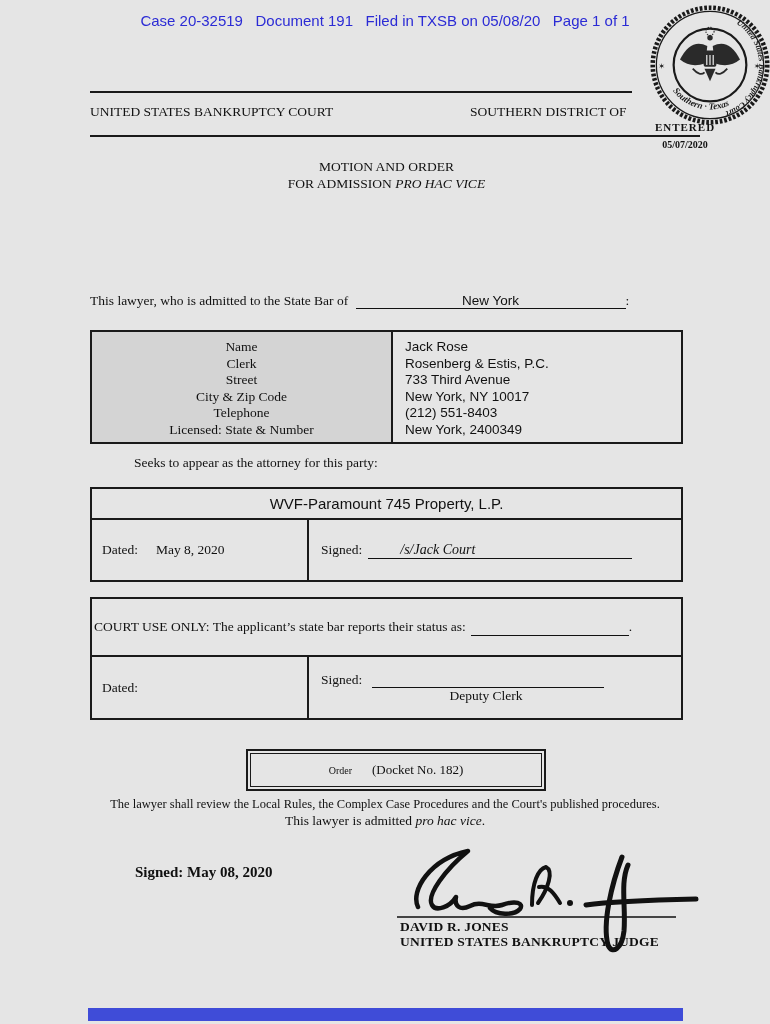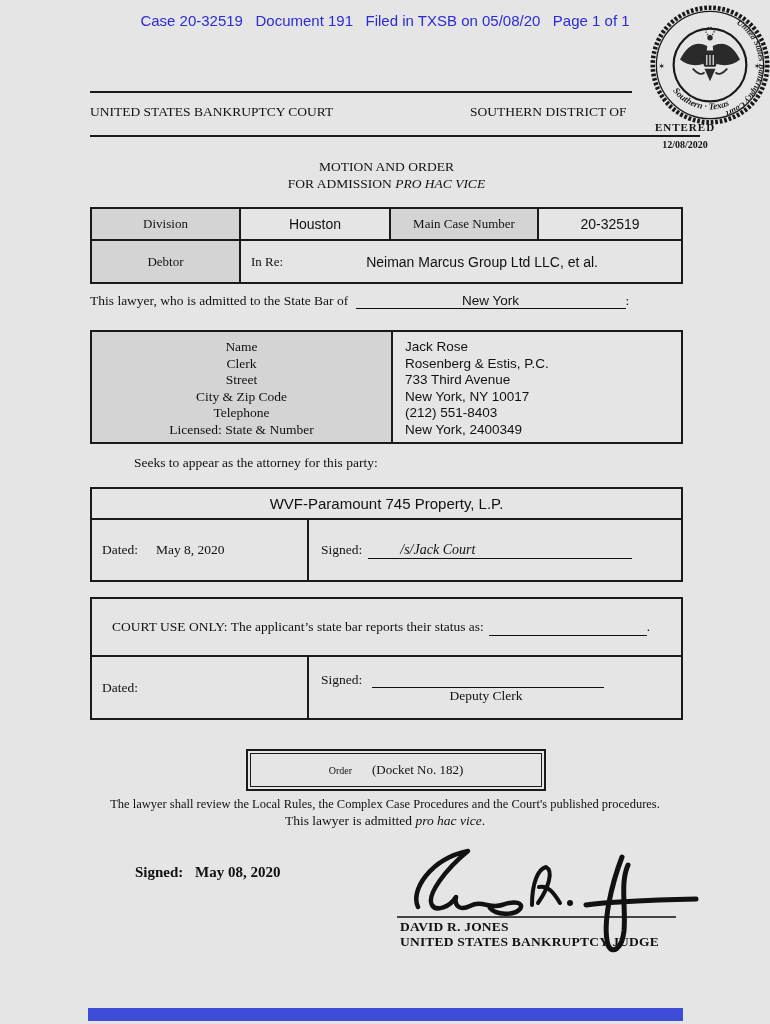--- a/index.html
+++ b/index.html
@@ -82,42 +82,27 @@
     </g>
   </svg>
 
   <div class="abs rule" style="left:90px;top:91px;width:542px;"></div>
   <div class="abs court-row">
     <span>UNITED STATES BANKRUPTCY COURT</span>
     <span class="right">SOUTHERN DISTRICT OF</span>
   </div>
   <div class="abs rule" style="left:90px;top:135px;width:610px;"></div>
   <div class="abs entered">ENTERED</div>
-  <div class="abs entered-date">12/08/2020</div>
+  <div class="abs entered-date">05/07/2020</div>
 
   <div class="abs title-block">
     <div>MOTION AND ORDER</div>
     <div><span>FOR ADMISSION </span><i>PRO HAC VICE</i></div>
   </div>
 
-  <div class="tbl" style="top:207px;">
-    <div class="row bdb" style="height:30px;">
-      <div class="cell gray bdr" style="width:149px;">Division</div>
-      <div class="cell bdr val" style="width:150px;">Houston</div>
-      <div class="cell gray bdr" style="width:148px;">Main Case Number</div>
-      <div class="cell val" style="flex:1;">20-32519</div>
-    </div>
-    <div class="row" style="height:41px;">
-      <div class="cell gray bdr" style="width:149px;">Debtor</div>
-      <div class="cell" style="flex:1;justify-content:flex-start;">
-        <span style="padding-left:10px;font-size:13px;">In Re:</span>
-        <span class="val" style="flex:1;text-align:center;">Neiman Marcus Group Ltd LLC, et al.</span>
-      </div>
-    </div>
-  </div>
 
   <div class="abs para" style="left:90px;top:293px;width:600px;">
     <span>This lawyer, who is admitted to the State Bar of</span>
     <span class="uline" style="width:270px;margin-left:4px;">New York</span><span>:</span>
   </div>
 
   <div class="tbl" style="top:330px;height:110px;">
     <div class="row" style="height:100%;">
       <div class="gray bdr lawyer-left">
         <div>Name</div>
@@ -151,21 +136,21 @@
       </div>
       <div class="cell" style="flex:1;justify-content:flex-start;padding-left:12px;font-size:13.5px;">
         <span>Signed:</span>
         <span class="uline sig-italic" style="width:232px;margin-left:6px;text-align:left;padding-left:32px;">/s/Jack Court</span>
       </div>
     </div>
   </div>
 
   <div class="tbl" style="top:597px;">
     <div class="row bdb" style="height:56px;">
-      <div class="cell" style="flex:1;justify-content:flex-start;padding-left:20px;font-size:13.5px;">
+      <div class="cell" style="flex:1;justify-content:flex-start;padding-left:2px;font-size:13.5px;">
         <span>COURT USE ONLY: The applicant’s state bar reports their status as:</span>
         <span class="uline" style="width:158px;margin-left:5px;height:16px;"></span>
         <span>.</span>
       </div>
     </div>
     <div class="row" style="height:61px;">
       <div class="cell bdr" style="width:217px;justify-content:flex-start;padding-left:10px;font-size:13.5px;">
         <span>Dated:</span>
       </div>
       <div class="cell" style="flex:1;flex-direction:column;align-items:flex-start;justify-content:center;padding-left:12px;font-size:13.5px;">
@@ -185,21 +170,21 @@
     </div>
   </div>
 
   <div class="abs foot-center" style="top:797px;font-size:12.5px;">The lawyer shall review the Local Rules, the Complex Case Procedures and the Court's published procedures.</div>
   <div class="abs foot-center" style="top:813px;font-size:13.5px;">
     <span>This lawyer is admitted </span><i>pro hac vice</i><span>.</span>
   </div>
 
   <div class="abs" style="left:135px;top:864px;font-size:15px;font-weight:bold;">
     <span>Signed:</span>
-    <span style="margin-left:8px;text-align:right;">May 08, 2020</span>
+    <span style="margin-left:0;text-align:right;">May 08, 2020</span>
   </div>
 
   <svg class="abs sig-svg" width="310" height="118" viewBox="0 0 310 118">
     <g fill="none" stroke="#111" stroke-linecap="round" stroke-linejoin="round">
       <path stroke-width="4.5" d="M28,66 C20,50 40,18 78,10 C56,28 36,54 42,64 C46,71 60,66 66,56 C64,65 70,70 80,65 C92,59 100,68 112,64 C126,59 134,62 130,68 C124,75 106,74 100,67"></path>
       <path stroke-width="4" d="M142,64 C142,42 148,28 156,26 C164,30 158,48 148,62"></path>
       <path stroke-width="4" d="M149,46 C158,44 164,52 170,62"></path>
       <circle cx="180" cy="62" r="3" fill="#111" stroke="none"></circle>
       <path stroke-width="5" d="M232,16 C222,42 212,82 218,104 C222,114 232,108 234,90 C236,66 230,42 238,24"></path>
       <path stroke-width="5" d="M196,64 C224,60 262,59 306,58"></path>

